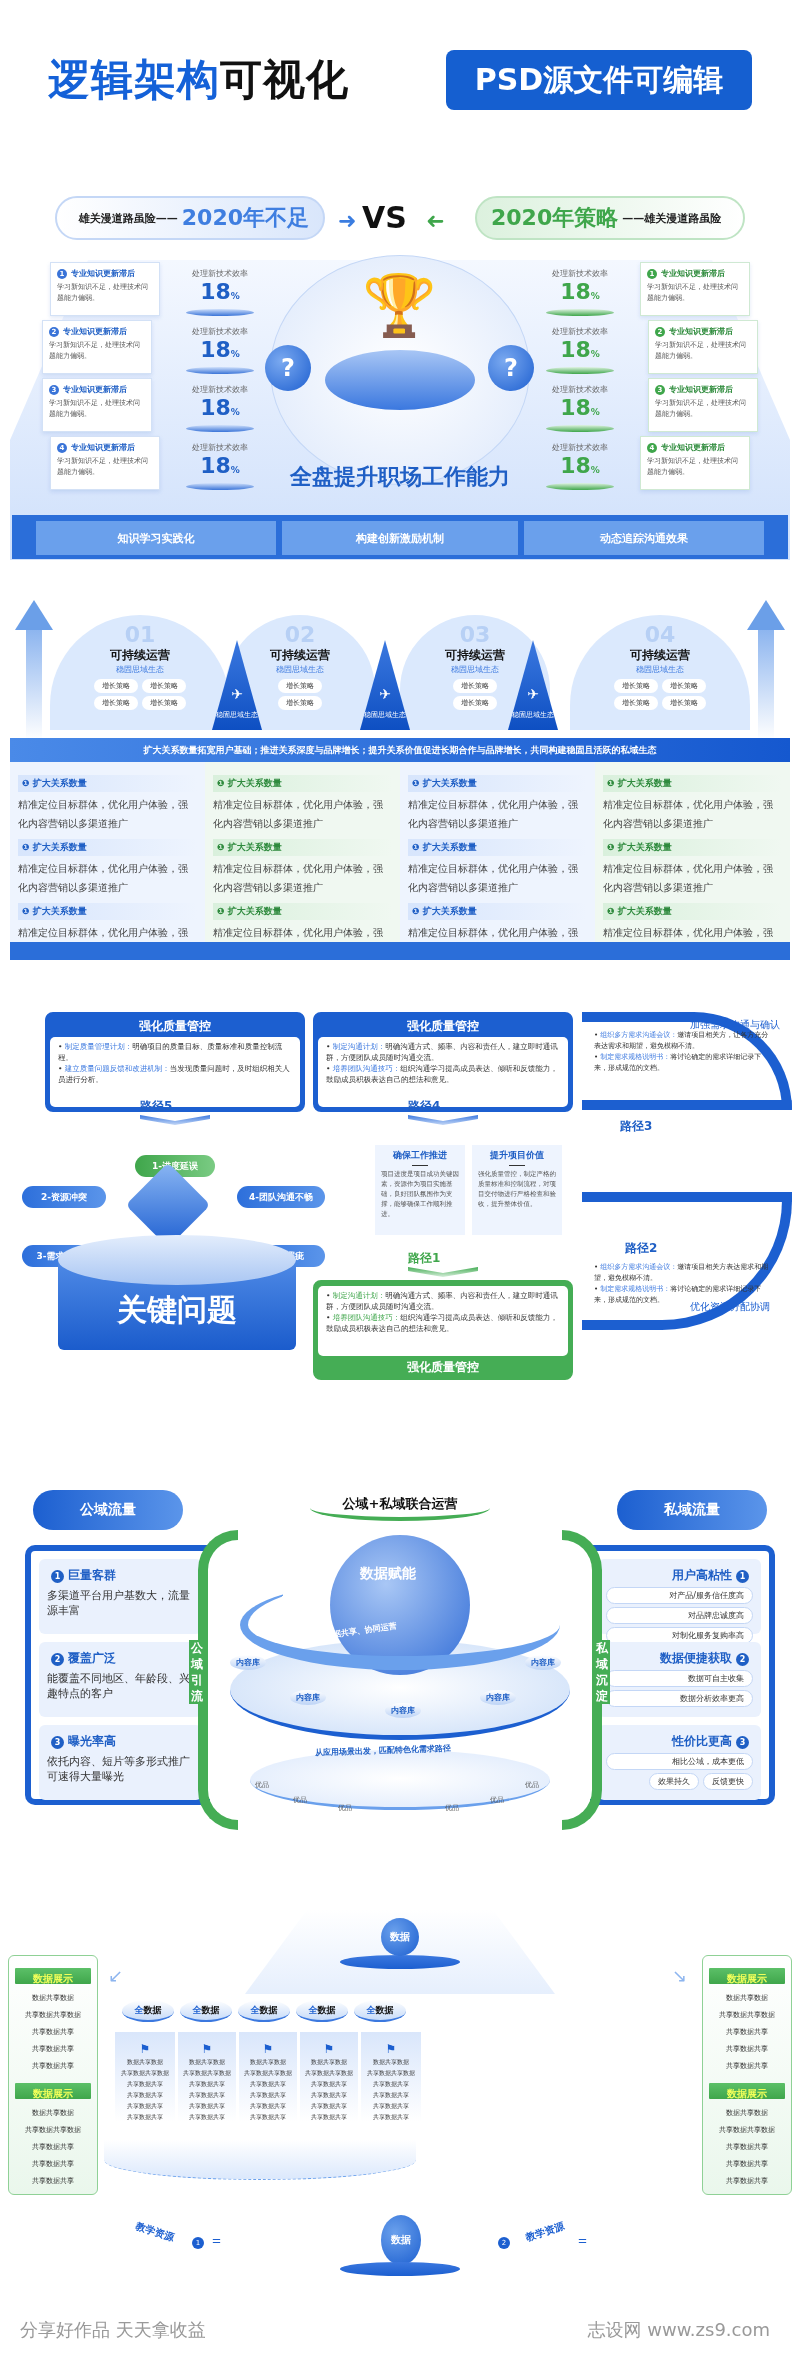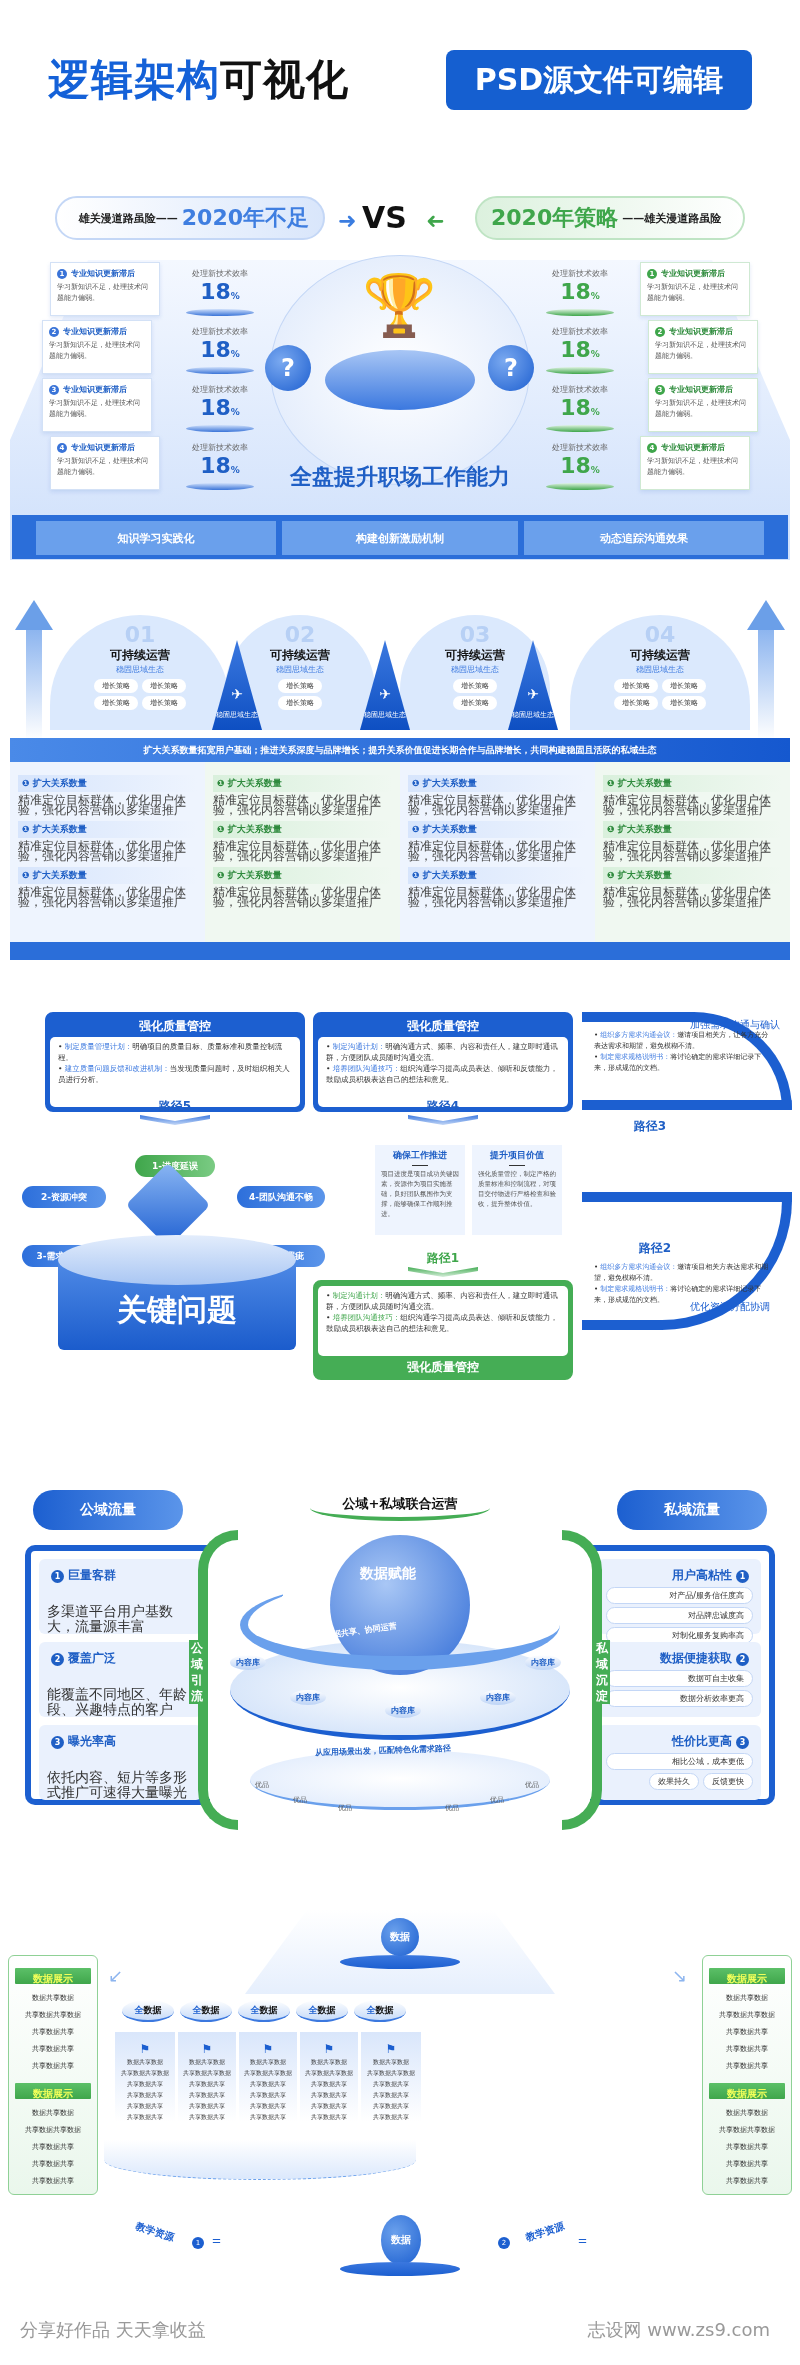--- a/index.html
+++ b/index.html
@@ -50,29 +50,29 @@
 .dome .st{font-size:8px;color:#3b78df;margin-bottom:4px}
 .tagrow{display:flex;justify-content:center;gap:4px;margin-top:3px}
 .tag{font-size:7px;padding:2px 8px;background:#fff;border-radius:8px;color:#333}
 .spike{top:640px;width:50px;height:90px;background:linear-gradient(#3b78df,#0e4fc2);clip-path:polygon(50% 0,100% 100%,0 100%);color:#fff;font-size:7px;display:flex;flex-direction:column;align-items:center;justify-content:flex-end;padding-bottom:10px}
 .spike .ic{font-size:14px;margin-bottom:8px}
 .s2-head{left:10px;top:738px;width:780px;height:24px;background:linear-gradient(90deg,#4a8ae8,#1558cf);color:#fff;font-size:9px;font-weight:bold;display:flex;align-items:center;justify-content:center}
 .s2-col{top:762px;width:195px;height:180px;padding:13px 8px}
 .s2-col.b{background:#eef4fe}.s2-col.g{background:#f0f8f1}
 .s2-item .t{font-size:9px;font-weight:bold;color:#1f5fc5;padding:2px 4px;background:linear-gradient(90deg,#d7e5fc,transparent);margin-bottom:3px}
 .s2-col.g .s2-item .t{color:#2e8a3d;background:linear-gradient(90deg,#d9f0dc,transparent)}
-.s2-item .d{font-size:12px;color:#444;line-height:10px;margin-bottom:6px}
+.s2-item .d{font-size:10px;color:#444;line-height:19px;margin-bottom:6px}
 .s2-foot{left:10px;top:942px;width:780px;height:18px;background:#2b6ed9}
 
 .qc{top:1012px;width:260px;height:100px;border:3px solid #1c5fd0;border-radius:8px;background:#1c5fd0}
 .qc .h{height:22px;color:#fff;text-align:center;font-size:12px;font-weight:bold;line-height:22px}
 .qc .b{background:#fff;border-radius:5px;margin:0 2px;height:70px;padding:4px 8px;font-size:7.5px;line-height:11px;color:#333}
 .qc .b .k{color:#3b78df}
 .qc.g{border-color:#45ad55;background:#45ad55}
-.path{font-size:12px;font-weight:bold;color:#1f5fc5;text-align:center}
+.path{font-size:12px;font-weight:bold;color:#1f5fc5;}
 .path.g{color:#3fa64b}
 .chev{width:70px;height:10px;background:linear-gradient(#3b78df,#c4d7f6);clip-path:polygon(0 0,50% 60%,100% 0,100% 40%,50% 100%,0 40%)}
 .chev.g{background:linear-gradient(#45ad55,#d7eedb)}
 .prob{height:22px;border-radius:11px;color:#fff;font-size:9px;font-weight:bold;display:flex;align-items:center;justify-content:center;background:linear-gradient(90deg,#2d6fdb,#5b95ea)}
 .prob.g{background:linear-gradient(90deg,#3fa64b,#7acb83)}
 .cube{left:138px;top:1175px;width:60px;height:60px;background:linear-gradient(135deg,#8ab6f3,#1e5fd1);transform:rotate(45deg);border-radius:6px}
 .cyl{left:58px;top:1260px;width:238px;height:90px;background:linear-gradient(#4f8ae6,#1b5ccc);border-radius:0 0 6px 6px}
 .cyl-top{left:58px;top:1235px;width:238px;height:50px;border-radius:50%;background:linear-gradient(#e3edfc,#a9c6f3)}
 .keyq{left:58px;top:1290px;width:238px;text-align:center;color:#fff;font-size:30px;font-weight:bold}
 .mid-box{top:1145px;width:90px;height:90px;background:#eef4fe;padding:4px 6px;text-align:center}
@@ -85,21 +85,21 @@
 .arc-text{font-size:7px;line-height:11px;padding:8px 12px;color:#333}
 .arc-text .k{color:#3b78df}
 .arc-title{right:4px;font-size:10px;font-weight:normal;color:#fff}
 
 .s4-pill{top:1490px;width:150px;height:40px;border-radius:20px;background:linear-gradient(90deg,#1c5fd0,#5b95ea);color:#fff;font-size:14px;font-weight:bold;display:flex;align-items:center;justify-content:center}
 .s4-title{left:310px;top:1495px;width:180px;text-align:center;font-size:13px;font-weight:bold;color:#111;border-bottom:4px solid #45ad55;border-radius:0 0 50% 50%;padding-bottom:4px}
 .s4-panel{top:1545px;width:185px;height:260px;border:6px solid #1c5fd0;border-radius:10px;background:#fff;padding:8px}
 .s4-item{background:#eaf1fd;border-radius:6px;padding:8px;margin-bottom:8px;height:75px}
 .s4-item .t{font-size:12px;font-weight:bold;color:#1f5fc5}
 .s4-item .t .n{display:inline-block;width:13px;height:13px;border-radius:50%;background:#1f5fc5;color:#fff;font-size:8px;text-align:center;line-height:13px;margin:0 4px}
-.s4-item .d{font-size:14px;color:#333;line-height:15px;margin-top:20px}
+.s4-item .d{font-size:11px;color:#333;line-height:15px;margin-top:4px}
 .s4-chip{font-size:8px;border:1px solid #c4d7f6;border-radius:9px;background:#fff;padding:2px 8px;margin-top:3px;text-align:right;display:block}
 .s4-chips2{display:flex;gap:4px;justify-content:flex-end}
 .green-arc{top:1530px;width:40px;height:300px;border:10px solid #45ad55}
 .green-arc.l{left:198px;border-right:none;border-radius:200px 0 0 200px}
 .green-arc.r{left:562px;border-left:none;border-radius:0 200px 200px 0}
 .garc-text{top:1640px;width:16px;font-size:12px;font-weight:bold;color:#fff;line-height:16px;text-align:center}
 .disc{border-radius:50%}
 .globe{left:330px;top:1535px;width:140px;height:140px;background:radial-gradient(circle at 40% 35%,#a9c7f5,#2f6bd6);color:#fff;font-size:14px;font-weight:bold;padding:30px 0 0 30px}
 .ring1{left:240px;top:1580px;width:320px;height:90px;border-radius:50%;border-bottom:14px solid #6aa0ec;border-left:8px solid #6aa0ec}
 .plate{left:230px;top:1640px;width:340px;height:100px;background:radial-gradient(#ffffff,#c8dcf8);border-bottom:5px solid #1c5fd0}

